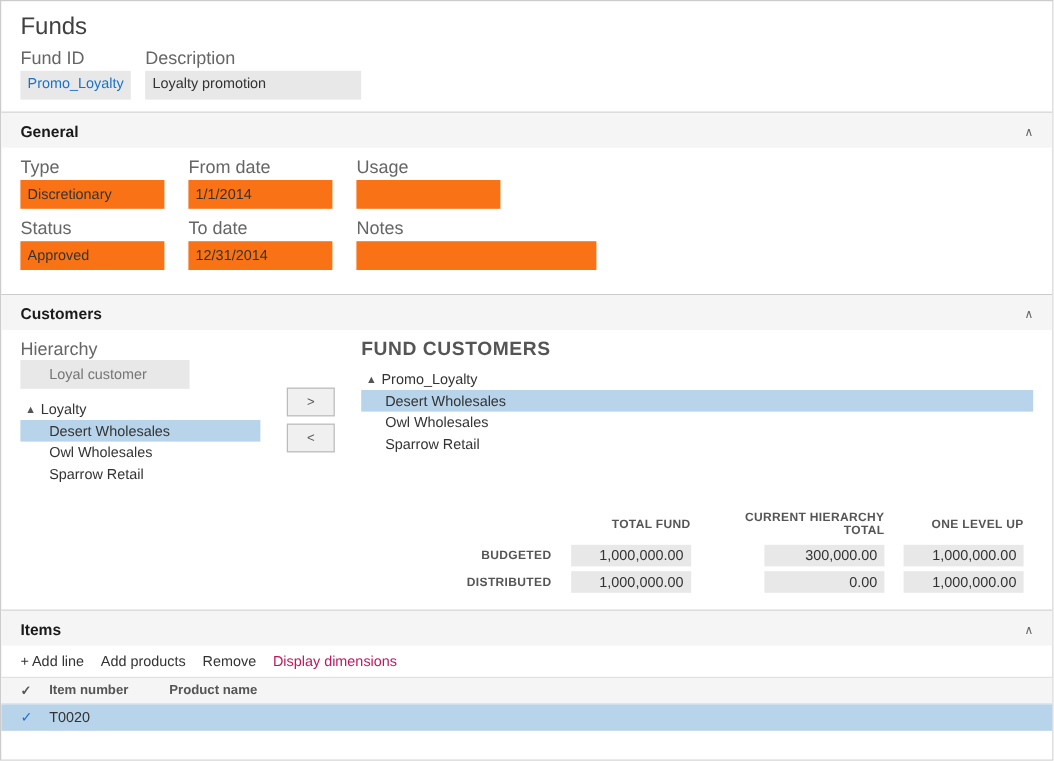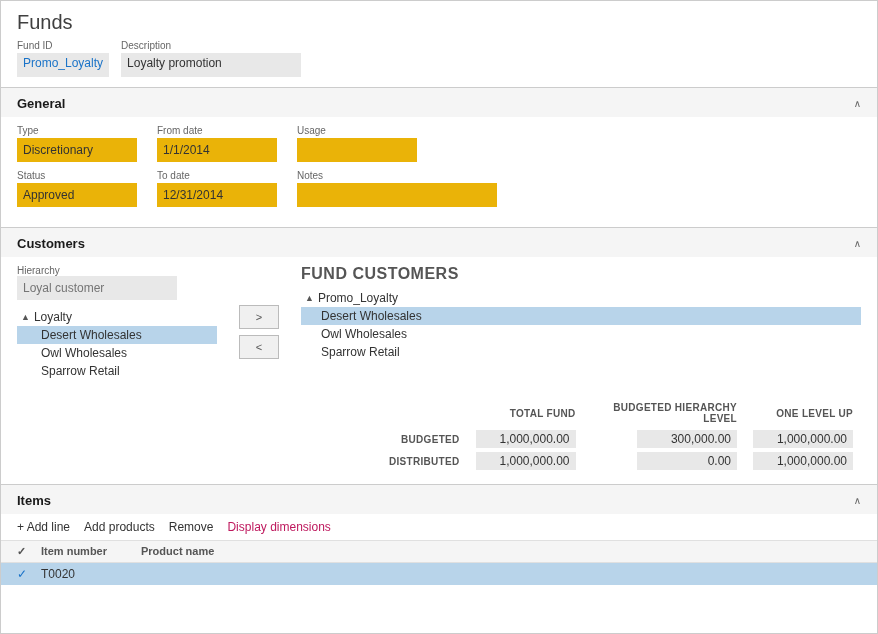--- a/index.html
+++ b/index.html
@@ -28,21 +28,21 @@
       display: flex;
       gap: 12px;
       padding: 0 16px 10px 16px;
     }
     .field-group {
       display: flex;
       flex-direction: column;
       gap: 2px;
     }
     .field-label {
-      font-size: 10px;
+      font-size: 15px;
       color: #666;
     }
     .field-input {
       background: #e8e8e8;
       border: none;
       padding: 3px 6px;
       font-size: 12px;
       color: #333;
       min-width: 80px;
       height: 24px;
@@ -77,21 +77,21 @@
       display: flex;
       gap: 20px;
       margin-bottom: 8px;
     }
     .form-field {
       display: flex;
       flex-direction: column;
       gap: 2px;
     }
     .form-field input {
-      background: #eab308;
+      background: #f97316;
       border: none;
       padding: 3px 6px;
       font-size: 12px;
       color: #333;
       height: 24px;
     }
     .form-field.w120 input { width: 120px; }
     .form-field.w160 input { width: 160px; }
     .form-field.w200 input { width: 200px; }
     
@@ -131,25 +131,25 @@
     .fund-customers-label {
       font-size: 16px;
       font-weight: 700;
       color: #555;
       letter-spacing: 0.5px;
       margin-bottom: 6px;
     }
     .hierarchy-input {
       background: #e8e8e8;
       border: none;
-      padding: 3px 6px;
+      padding: 3px 24px;
       font-size: 12px;
       color: #be185d;
       height: 24px;
-      width: 160px;
+      width: 141px;
       margin-bottom: 8px;
     }
     .tree-node {
       display: flex;
       align-items: center;
       gap: 4px;
       padding: 2px 4px;
       cursor: pointer;
       font-size: 12px;
     }
@@ -375,21 +375,21 @@
       </div>
     </div>
 
     <div class="budget-section">
       <div class="budget-table">
         <table>
           <thead>
             <tr>
               <th></th>
               <th>TOTAL FUND</th>
-              <th>BUDGETED HIERARCHY LEVEL</th>
+              <th>CURRENT HIERARCHY TOTAL</th>
               <th>ONE LEVEL UP</th>
             </tr>
           </thead>
           <tbody>
             <tr>
               <td>BUDGETED</td>
               <td><span class="budget-cell">1,000,000.00</span></td>
               <td><span class="budget-cell">300,000.00</span></td>
               <td><span class="budget-cell">1,000,000.00</span></td>
             </tr>

